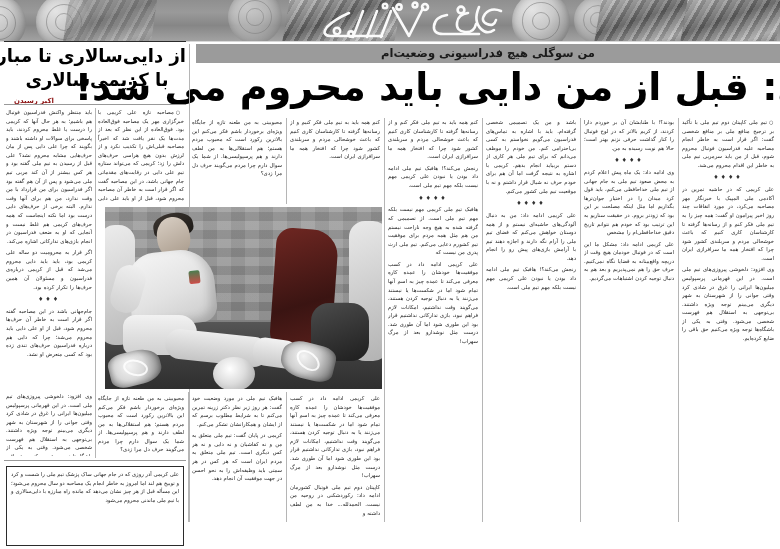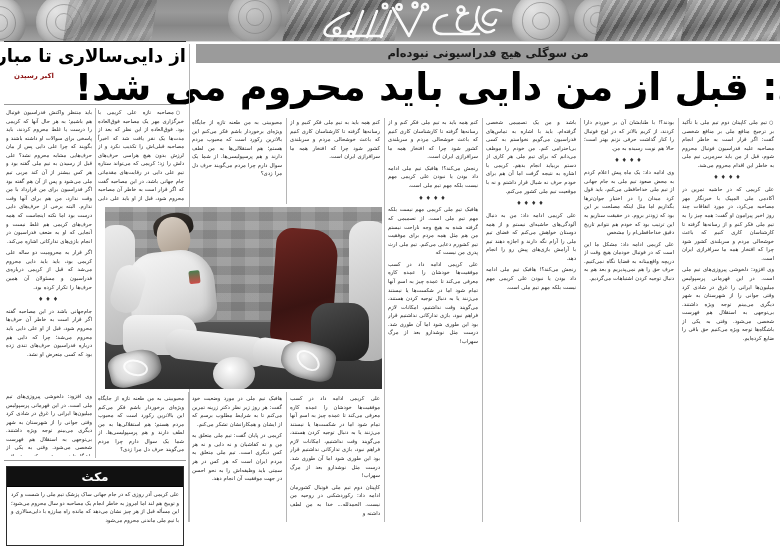--- a/index.html
+++ b/index.html
@@ -291,26 +291,27 @@
           <circle cx="134" cy="6" r="2.6"></circle>
           <circle cx="120" cy="5" r="2.2"></circle>
           <circle cx="72" cy="30" r="3.2"></circle>
           <circle cx="86" cy="33" r="2.6"></circle>
         </g>
       </svg>
     </div>
   </div>
 
   <div class="kicker-bar">
-    <span>من سوگلی هیچ فدراسیونی نبوده‌ام</span>
+    <span>من سوگلی هیچ فدراسیونی وضعیت‌ام</span>
   </div>
   <div class="main-headline">کریمی: قبل از من دایی باید محروم می شد!</div>
 
   <div class="left-head">
     <div class="lh-line">از دایی‌سالاری تا مبارزه</div>
+    <div class="lh-line">با کریمی‌سالاری</div>
     <div class="byline">اکبر رسیدن</div>
   </div>
 
   <div class="vrule vr-main"></div>
   <div class="hrule" style="left:4px;top:41px;width:182px;"></div>
   <div class="hrule" style="left:4px;top:104px;width:182px;background:#999;"></div>
   <div class="vrule" style="left:95px;top:108px;height:350px;"></div>
   <div class="vrule" style="left:286px;top:118px;height:86px;"></div>
   <div class="vrule" style="left:384px;top:118px;height:404px;"></div>
   <div class="vrule" style="left:482px;top:118px;height:404px;"></div>
@@ -396,19 +397,16 @@
   </div>
 
   <div class="col" style="left:682px;top:118px;width:92px;height:404px;">
     <p class="lead">تیم ملی کاپیتان دوم تیم ملی با تأکید بر ترجیح منافع ملی بر منافع شخصی گفت: اگر قرار است به خاطر انجام مصاحبه علیه فدراسیون فوتبال محروم شوم، قبل از من باید سرمربی تیم ملی به خاطر این اقدام محروم می‌شد.</p>
     <div class="sep">♦♦♦♦</div>
     <p>علی کریمی که در حاشیه تمرین در آکادمی ملی المپیک با خبرنگار مهر مصاحبه می‌کرد، در مورد اتفاقات چند روز اخیر پیرامون او گفت: همه چیز را به تیم ملی فکر کنم و از رسانه‌ها گرفته تا کارشناسان کاری کنیم که باعث خوشحالی مردم و سربلندی کشور شود چرا که افتخار همه ما سرافرازی ایران است.</p>
     <p>وی افزود: دلخوشی پیروزی‌های تیم ملی است. در این قهرمانی پرسپولیس میلیون‌ها ایرانی را غرق در شادی کرد وقتی جوانی را از شهرستان به شهر دیگری می‌بینم توجه ویژه داشتند. بی‌توجهی به استقلال هم فهرست شخصی می‌شود. وقتی به یکی از باشگاه‌ها توجه ویژه می‌کنیم حق باقی را ضایع کرده‌ایم.</p>
   </div>
 
   <div class="maks">
-    <div class="maks-head">
-      <span>مکث</span>
-    </div>
     <div class="maks-body">علی کریمی آذر روزی که در جام جهانی ساک پزشک تیم ملی را شست و کرد و توبیخ هم  لند اما امروز به خاطر انجام یک مصاحبه دو سال محروم می‌شود؛ این مسأله قبل از هر چیز نشان می‌دهد که مانده راه مبارزه با دایی‌سالاری و  با تیم ملی ماندنی محروم می‌شود</div>
   </div>
 
 </div>
 
 </body></html>

